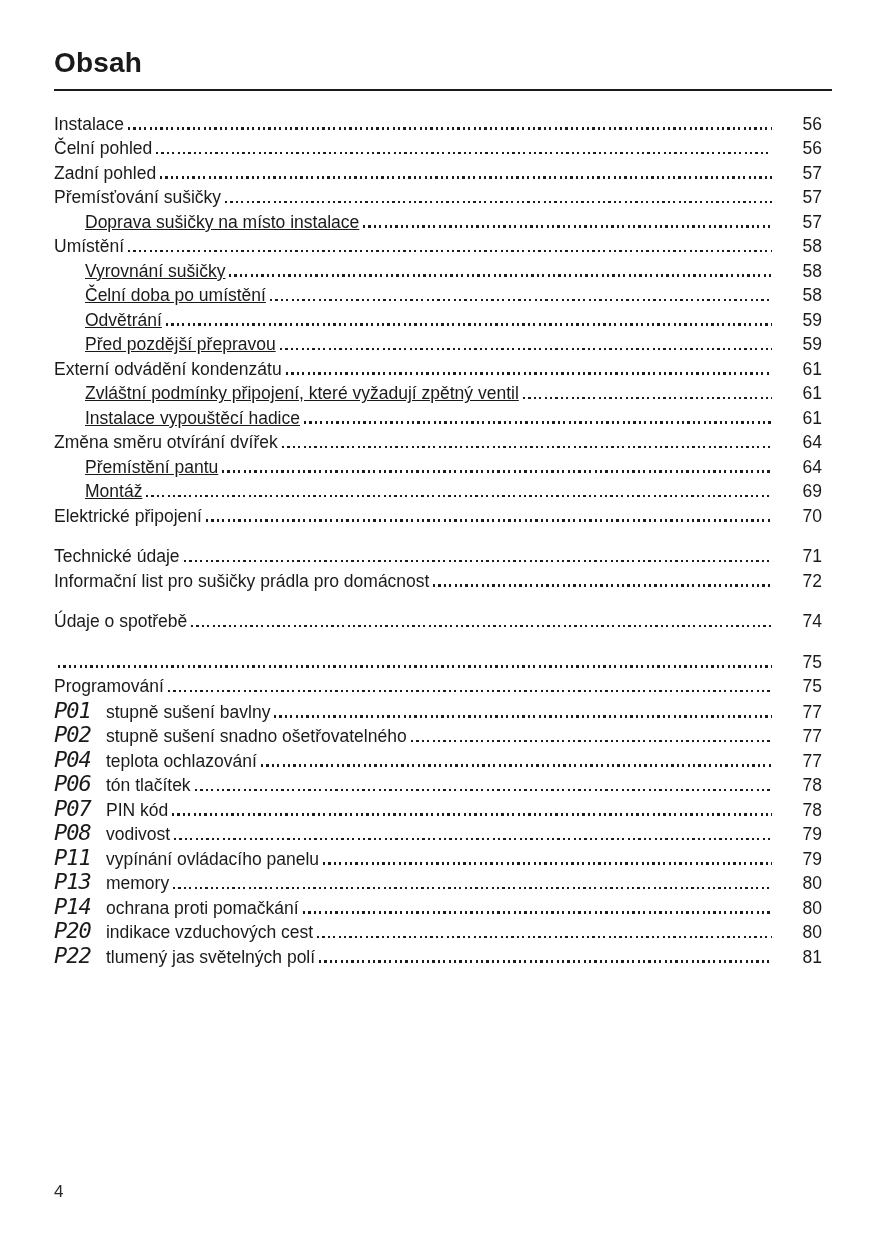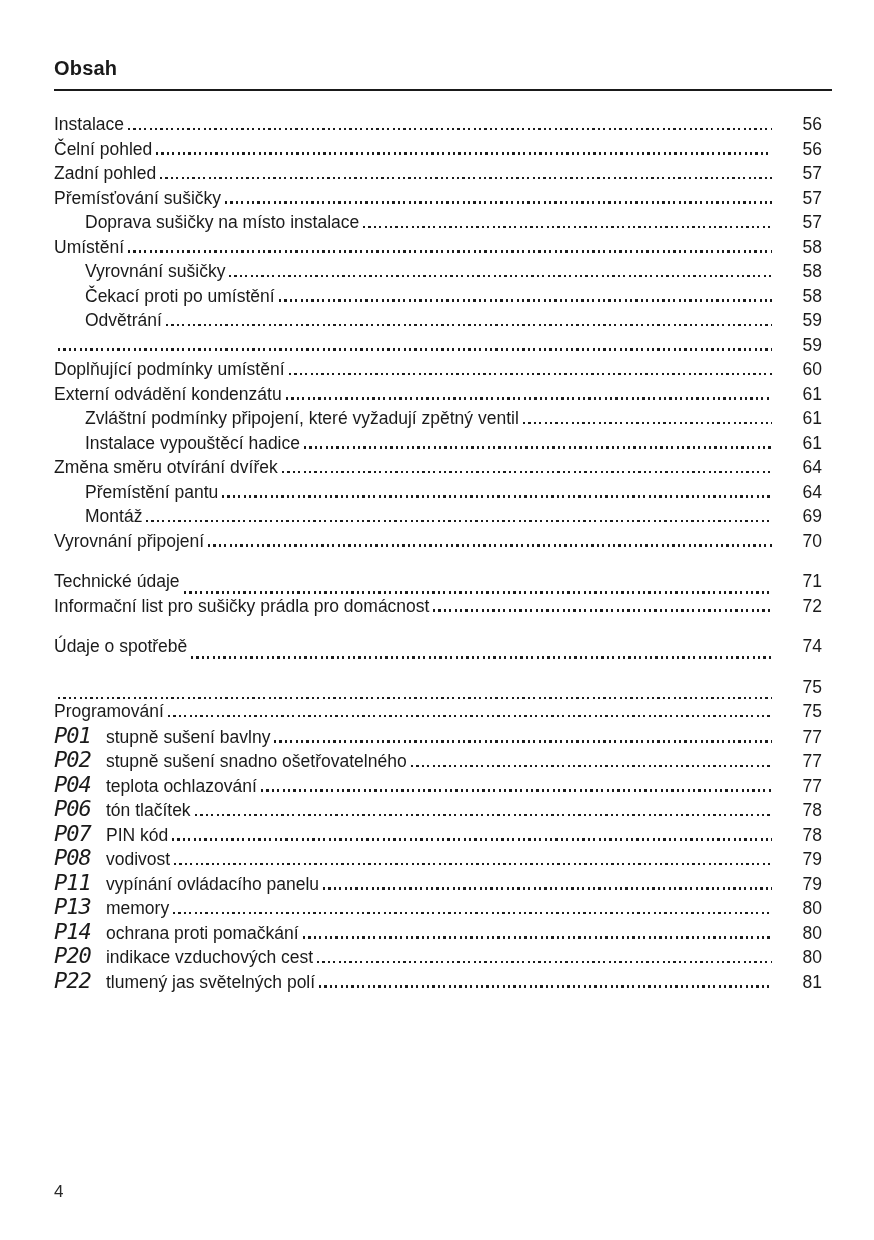--- a/index.html
+++ b/index.html
@@ -15,25 +15,25 @@
     color: #1a1a1a;
     box-sizing: border-box;
   }
   .content {
     position: absolute;
     left: 54px;
     top: 48px;
     width: 778px;
   }
   .page-title {
-    font-size: 20px;
+    font-size: 28px;
     font-weight: bold;
     letter-spacing: 0.2px;
     line-height: 1.1;
-    margin: 9px 0 10px 0;
+    margin: 0 0 10px 0;
   }
   .title-rule {
     border: none;
     border-top: 2px solid #1a1a1a;
     margin: 0 0 0 0;
     width: 778px;
     height: 0;
   }
   .toc-list {
     margin-top: 21px;
@@ -42,27 +42,27 @@
   .toc-row {
     display: flex;
     align-items: baseline;
     height: 24.5px;
     font-size: 17.5px;
     line-height: 24.5px;
     white-space: nowrap;
   }
   .toc-row.gap-before {
     margin-top: 16px;
-    align-items: flex-end;
   }
   .toc-row.bold .label-wrap {
     font-weight: normal;
   }
   .toc-row.indent .label-wrap {
     padding-left: 31px;
+    text-decoration: underline;
   }
   .label-wrap {
     flex: 0 0 auto;
   }
   .pcode {
     font-family: "DejaVu Sans Mono", monospace;
     font-style: italic;
     font-size: 22px;
     letter-spacing: -1px;
     padding-right: 3px;
@@ -125,39 +125,35 @@
     <span class="label-wrap"><span>Umístění</span></span>
     <span class="leader"></span>
     <span class="page-num">58</span>
   </div>
       <div class="toc-row indent">
     <span class="label-wrap"><span>Vyrovnání sušičky</span></span>
     <span class="leader"></span>
     <span class="page-num">58</span>
   </div>
       <div class="toc-row indent">
-    <span class="label-wrap"><span>Čekací proti po umístění</span></span>
+    <span class="label-wrap"><span>Čelní doba po umístění</span></span>
     <span class="leader"></span>
     <span class="page-num">58</span>
   </div>
       <div class="toc-row indent">
     <span class="label-wrap"><span>Odvětrání</span></span>
     <span class="leader"></span>
     <span class="page-num">59</span>
   </div>
       <div class="toc-row indent">
+    <span class="label-wrap"><span>Před pozdější přepravou</span></span>
     <span class="leader"></span>
     <span class="page-num">59</span>
   </div>
       <div class="toc-row">
-    <span class="label-wrap"><span>Doplňující podmínky umístění</span></span>
-    <span class="leader"></span>
-    <span class="page-num">60</span>
-  </div>
-      <div class="toc-row">
     <span class="label-wrap"><span>Externí odvádění kondenzátu</span></span>
     <span class="leader"></span>
     <span class="page-num">61</span>
   </div>
       <div class="toc-row indent">
     <span class="label-wrap"><span>Zvláštní podmínky připojení, které vyžadují zpětný ventil</span></span>
     <span class="leader"></span>
     <span class="page-num">61</span>
   </div>
       <div class="toc-row indent">
@@ -174,21 +170,21 @@
     <span class="label-wrap"><span>Přemístění pantu</span></span>
     <span class="leader"></span>
     <span class="page-num">64</span>
   </div>
       <div class="toc-row indent">
     <span class="label-wrap"><span>Montáž</span></span>
     <span class="leader"></span>
     <span class="page-num">69</span>
   </div>
       <div class="toc-row">
-    <span class="label-wrap"><span>Vyrovnání připojení</span></span>
+    <span class="label-wrap"><span>Elektrické připojení</span></span>
     <span class="leader"></span>
     <span class="page-num">70</span>
   </div>
       <div class="toc-row bold gap-before">
     <span class="label-wrap"><span>Technické údaje</span></span>
     <span class="leader"></span>
     <span class="page-num">71</span>
   </div>
       <div class="toc-row">
     <span class="label-wrap"><span>Informační list pro sušičky prádla pro domácnost</span></span>

